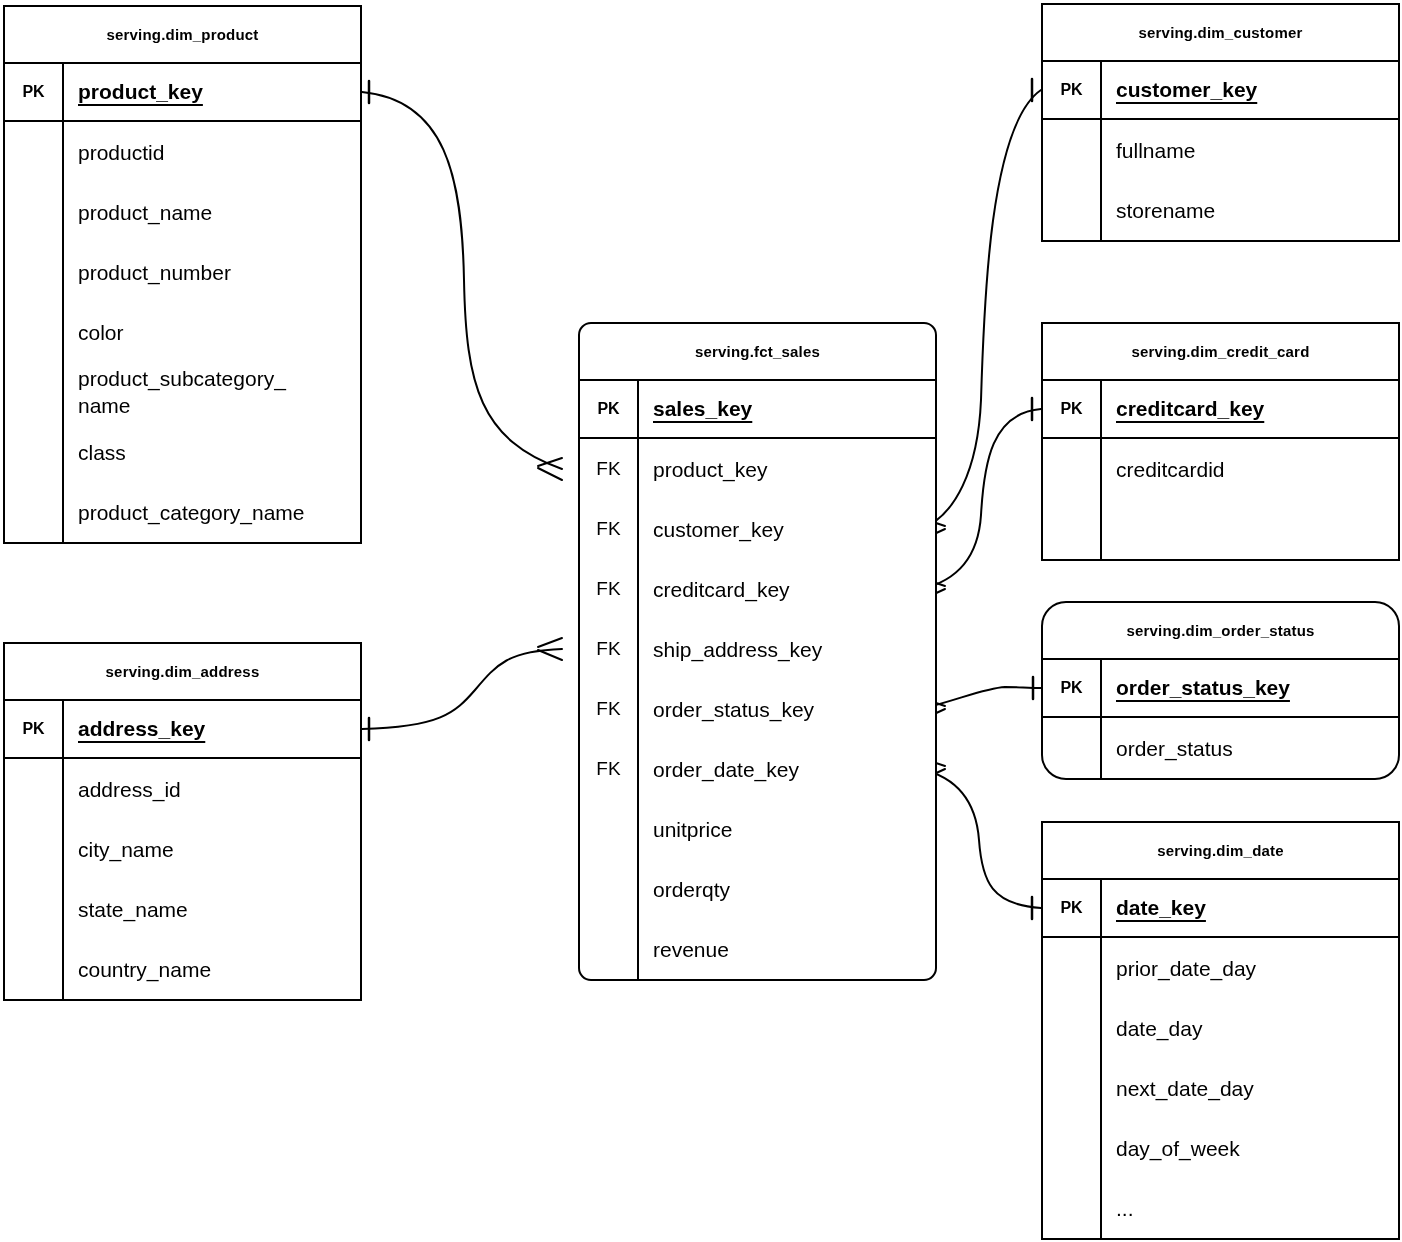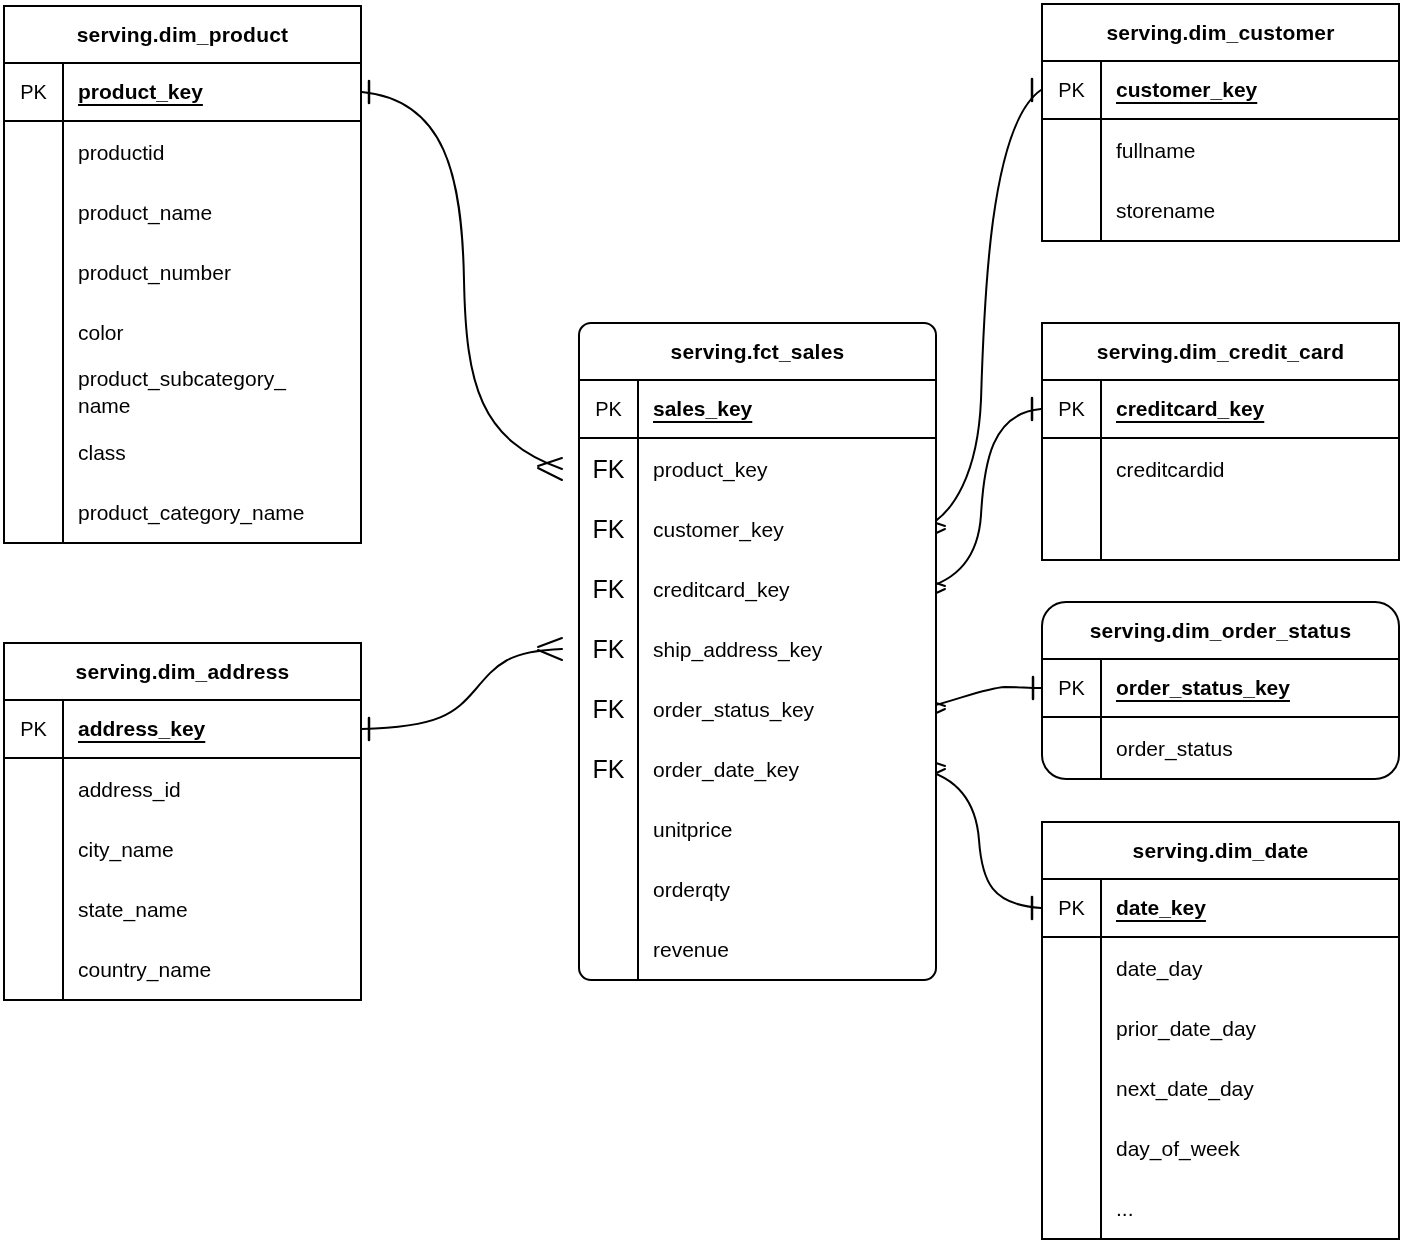--- a/index.html
+++ b/index.html
@@ -20,51 +20,51 @@
     background: #ffffff;
     border: 2px solid #000000;
     box-sizing: border-box;
     z-index: 2;
   }
   .t-header {
     height: 57px;
     border-bottom: 2px solid #000000;
     box-sizing: border-box;
     display: flex; align-items: center; justify-content: center;
-    font-size: 21px; font-weight: 700;
+    font-size: 15px; font-weight: 700;
     letter-spacing: 0.2px;
   }
   .t-keyrow {
     height: 58px;
     border-bottom: 2px solid #000000;
     box-sizing: border-box;
     display: flex; align-items: stretch;
   }
   .t-keylabel {
     width: 57px; flex: 0 0 57px;
     border-right: 2px solid #000000;
     display: flex; align-items: center; justify-content: center;
-    font-size: 20px; font-weight: 400;
+    font-size: 16px; font-weight: 700;
   }
   .t-keyname {
     flex: 1;
     display: flex; align-items: center;
     padding-left: 14px;
     font-size: 21px; font-weight: 700;
     text-decoration: underline;
     text-decoration-thickness: 2px;
     text-underline-offset: 5px;
   }
   .t-body { display: block; }
   .t-row { height: 60px; display: flex; align-items: stretch; }
   .t-rowlabel {
     width: 57px; flex: 0 0 57px;
     border-right: 2px solid #000000;
     display: flex; align-items: center; justify-content: center;
-    font-size: 25px; font-weight: 400;
+    font-size: 19px; font-weight: 400;
   }
   .t-rowname {
     flex: 1;
     display: flex; align-items: center;
     padding-left: 14px; padding-right: 12px;
     font-size: 21px; font-weight: 400;
     white-space: pre-line;
     line-height: 27px;
   }
 
@@ -279,26 +279,26 @@
   <div class="table" id="t-dim_date">
     <div class="t-header">serving.dim_date</div>
     <div class="t-keyrow">
       <div class="t-keylabel">PK</div>
       <div class="t-keyname">date_key</div>
     </div>
     <div class="t-body">
 
         <div class="t-row">
           <div class="t-rowlabel"></div>
+          <div class="t-rowname">prior_date_day</div>
+        </div>
+
+        <div class="t-row">
+          <div class="t-rowlabel"></div>
           <div class="t-rowname">date_day</div>
-        </div>
-
-        <div class="t-row">
-          <div class="t-rowlabel"></div>
-          <div class="t-rowname">prior_date_day</div>
         </div>
 
         <div class="t-row">
           <div class="t-rowlabel"></div>
           <div class="t-rowname">next_date_day</div>
         </div>
 
         <div class="t-row">
           <div class="t-rowlabel"></div>
           <div class="t-rowname">day_of_week</div>

